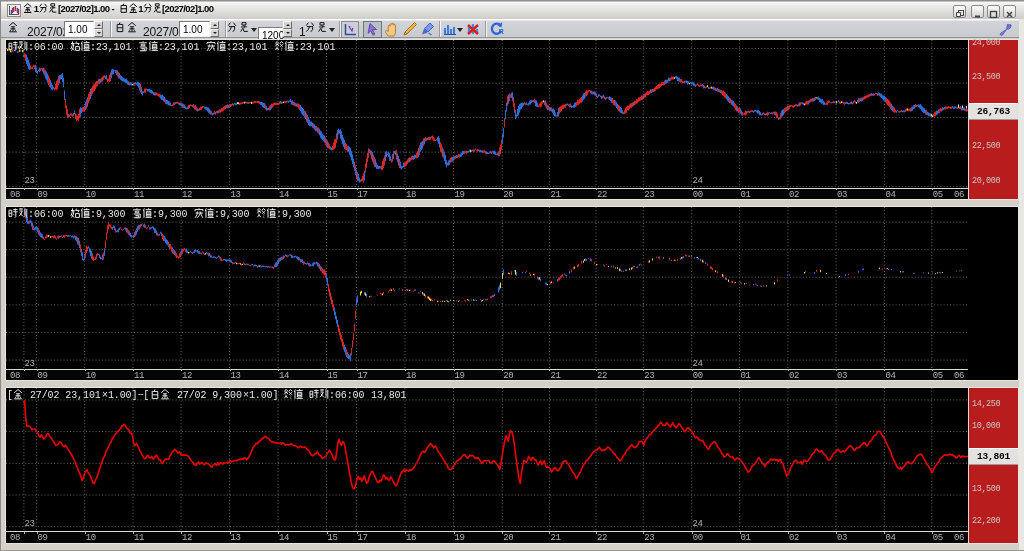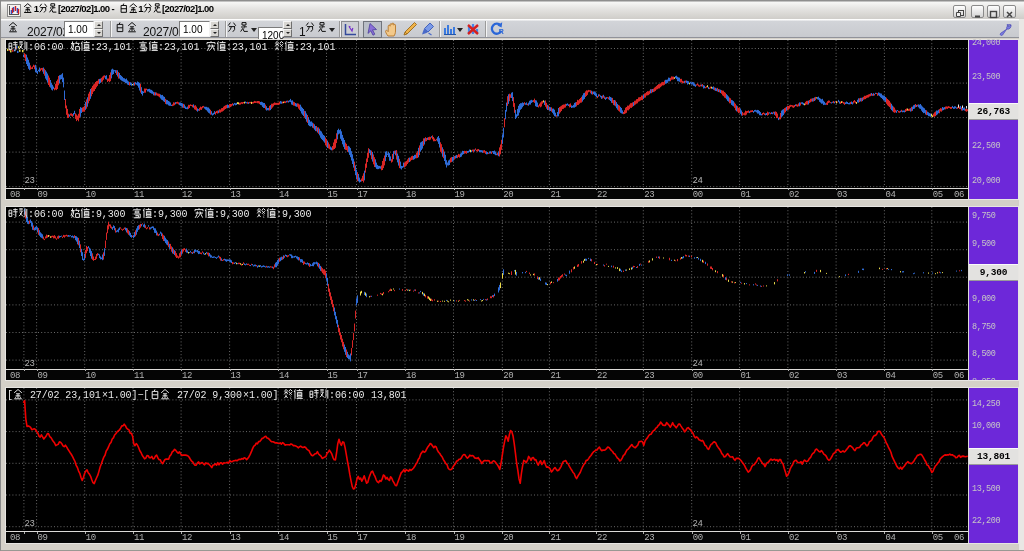--- a/index.html
+++ b/index.html
@@ -2,21 +2,21 @@
 <html><head><meta charset="utf-8"><style>*{margin:0;padding:0;box-sizing:border-box}
 html,body{width:1024px;height:551px;overflow:hidden;background:#d4d0c8;font-family:"Liberation Sans",sans-serif;position:relative}
 #brd{position:absolute;inset:0;border-left:1px solid #8a8a8a;border-bottom:1px solid #9a9893;pointer-events:none;z-index:50}
 #rcol{position:absolute;left:1019px;top:19px;width:5px;height:531px;background:#e9e7e4;z-index:40}
 #title{position:absolute;left:0;top:0;width:1024px;height:19px;background:linear-gradient(#8e8e8e 0,#8e8e8e 1px,#f7f7f6 2px,#e4e3e1 9px,#cfcdc9 19px)}
 #tbar{position:absolute;left:1px;top:19px;width:1022px;height:19px;background:linear-gradient(#fdfdfd 0,#fdfdfd 1px,#d2d4d8 2px,#c8cacf 19px);border-bottom:1px solid #90929a}
 .tx{position:absolute;font-size:12px;letter-spacing:-0.2px;color:#111}
 .panel{position:absolute;left:5px;width:1014px;background:#000;border:1px solid #e7e5e2}
 .plot{position:absolute;left:0;top:0;background:#000}
 .grid{stroke:#696969;stroke-width:1;stroke-dasharray:1 2.2;fill:none}
-.axis{position:absolute;left:962px;top:0;width:50px;background:#6d28d9;border-left:1px solid #dddbd8;overflow:hidden}
+.axis{position:absolute;left:962px;top:0;width:50px;background:#b91c1c;border-left:1px solid #dddbd8;overflow:hidden}
 .strip{position:absolute;left:0;width:962px;background:#050505;border-top:1px solid #dddbd8;overflow:hidden}
 .yl{position:absolute;left:3px;font-family:"Liberation Mono",monospace;font-size:8.5px;letter-spacing:-0.4px;color:#c6c6c6;white-space:pre}
 .hbox{position:absolute;left:0;width:49px;height:17px;background:#e3e2e0;border-top:1px solid #fafafa;border-bottom:1px solid #9a9a9a;color:#000;font-family:"Liberation Mono",monospace;font-weight:bold;font-size:9.5px;letter-spacing:-0.2px;text-align:center;line-height:15px}
 .xl{position:absolute;font-family:"Liberation Mono",monospace;font-size:9px;letter-spacing:-0.4px;color:#b2b2b2;z-index:20}
 .hdt{font-family:"Liberation Mono",monospace;font-size:10px;fill:#e8e8e8;letter-spacing:-0.1px}
 .inp{position:absolute;top:21px;height:16px;background:#fff;border:1px solid;border-color:#7c7c7c #f2f2f2 #f2f2f2 #7c7c7c;font-size:10px;color:#000;padding:2px 0 0 3px}
 .spin{position:absolute;width:9px;top:21px;height:16px}
 .spbtn{position:absolute;left:0;width:9px;height:8px;background:#d8d6d2;border:1px solid;border-color:#f5f5f5 #6f6f6f #6f6f6f #f5f5f5}
 .tri-u,.tri-d{position:absolute;left:1.5px;width:0;height:0;border-left:2.5px solid transparent;border-right:2.5px solid transparent}
 .tri-u{top:2px;border-bottom:2.5px solid #222}
@@ -316,29 +316,20 @@
       </g>
       <text x="208" y="9.5" class="hdt">:9,300</text>
       <g transform="translate(250,1)" style="color:#e8e8e8">
         <use href="#kj-owar"></use>
       </g>
       <g transform="translate(260,1)" style="color:#e8e8e8">
         <use href="#kj-chi"></use>
       </g>
       <text x="270" y="9.5" class="hdt">:9,300</text>
     </svg>
-    <div class="axis" style="height:173px;overflow:hidden">
-      <div class="yl" style="top:4.1px">9,750</div>
-      <div class="yl" style="top:31.7px">9,500</div>
-      <div class="yl" style="top:86.9px">9,000</div>
-      <div class="yl" style="top:114.5px">8,750</div>
-      <div class="yl" style="top:142.1px">8,500</div>
-      <div class="yl" style="top:169.7px">8,250</div>
-      <div class="hbox" style="top:56.5px">9,300</div>
-    </div>
     <div class="strip" style="top:162px;height:11px"></div>
   </div>
 <div class="panel" style="top:387px;height:157px">
     <svg class="plot" width="962" height="143">
       <path d="M0 11.9H962 M0 43.6H962 M0 75.3H962 M0 107H962 M0 138.7H962 M17.9 0V142 M30.6 0V142 M78.7 0V142 M127 0V142 M175.1 0V142 M223.6 0V142 M272.1 0V142 M320.5 0V142 M350.5 0V142 M399 0V142 M447.5 0V142 M496.3 0V142 M543.4 0V142 M590 0V142 M637.3 0V142 M685.7 0V142 M733.6 0V142 M781.9 0V142 M830.1 0V142 M878.4 0V142 M925.8 0V142" class="grid"></path>
       <polyline points="17.4,14.9 18.6,12.6 19.8,30.8 21,38.4 22.2,37.9 23.4,38.4 24.6,39.3 25.8,41.7 27,41.2 28.2,40.8 29.4,41.4 30.6,43.5 31.8,45 33,48.1 34.2,49.1 35.4,46.8 36.6,48.9 37.8,51 39,49.5 40.2,48 41.4,45.6 42.6,45.7 43.8,48.7 45,49.7 46.2,51.7 47.4,53.6 48.6,55.1 49.8,57.6 51,56.9 52.2,56.3 53.4,53.9 54.6,54.2 55.8,55.7 57,57.8 58.2,58.7 59.4,57.2 60.6,58.9 61.8,61 63,62.9 64.2,64.8 65.4,66.5 66.6,68.7 67.8,71.2 69,73.5 70.2,77.4 71.4,79.5 72.6,83.1 73.8,85.3 75,89.5 76.2,92.4 77.4,89.5 78.6,85.5 79.8,83.1 81,81.8 82.2,84.8 83.4,86.1 84.6,88.3 85.8,91.8 87,94.7 88.2,95.6 89.4,92.5 90.6,89.8 91.8,87.2 93,83.1 94.2,78.8 95.4,75.8 96.6,72.3 97.8,69.1 99,67.2 100.2,63 101.4,61.3 102.6,58.7 103.8,55.8 105,54.4 106.2,51 107.4,49.9 108.6,47 109.8,45.8 111,44 112.2,42.8 113.4,42 114.6,40.1 115.8,37.8 117,37.9 118.2,36.2 119.4,37.7 120.6,40.1 121.8,41.3 123,41.9 124.2,45.1 125.4,45.4 126.6,48.1 127.8,55.9 129,57.7 130.2,55.6 131.4,57 132.6,59.5 133.8,62.7 135,64.5 136.2,67.3 137.4,68.9 138.6,70.8 139.8,70.1 141,67.6 142.2,67.8 143.4,69.7 144.6,69.8 145.8,68.4 147,70.9 148.2,70.5 149.4,68.1 150.6,67.1 151.8,69.7 153,71.6 154.2,71.7 155.4,74.3 156.6,75.6 157.8,73.5 159,71.5 160.2,71 161.4,71.1 162.6,71.2 163.8,67.9 165,66.7 166.2,63.9 167.4,63 168.6,61.3 169.8,62.4 171,64.1 172.2,65.2 173.4,63.8 174.6,65.7 175.8,67.4 177,67.1 178.2,67 179.4,67.1 180.6,67.4 181.8,67.7 183,69 184.2,71 185.4,72.9 186.6,73.8 187.8,75.7 189,77.3 190.2,77.2 191.4,74.8 192.6,73.9 193.8,76 195,75 196.2,74.5 197.4,75.8 198.6,76.8 199.8,74.8 201,75.6 202.2,75.4 203.4,76.8 204.6,78 205.8,79.6 207,77.1 208.2,76.8 209.4,75.8 210.6,77.1 211.8,74.7 213,76.8 214.2,74.8 215.4,74.9 216.6,76.1 217.8,74.8 219,75 220.2,74.7 221.4,74.3 222.6,75.2 223.8,72.5 225,73.7 226.2,73.6 227.4,72.8 228.6,72.8 229.8,72.2 231,72.8 232.2,71.8 233.4,71.3 234.6,71.5 235.8,70.6 237,71.1 238.2,69.8 239.4,70.3 240.6,71.6 241.8,70.4 243,68.7 244.2,66.3 245.4,63.7 246.6,60.6 247.8,58.1 249,57.3 250.2,55.2 251.4,55.8 252.6,53.6 253.8,53.4 255,52 256.2,50.3 257.4,50 258.6,48.7 259.8,48.3 261,50 262.2,50.3 263.4,51.4 264.6,52.8 265.8,53.8 267,53.7 268.2,54.3 269.4,55 270.6,54.8 271.8,55.3 273,55.5 274.2,54.9 275.4,56.1 276.6,54.7 277.8,55.5 279,57.1 280.2,56.8 281.4,56.8 282.6,56.7 283.8,56.9 285,55.9 286.2,56.5 287.4,57.6 288.6,57.6 289.8,58 291,58.6 292.2,59.8 293.4,58.9 294.6,58.1 295.8,59 297,59.6 298.2,58.9 299.4,59.2 300.6,60.8 301.8,61.8 303,62.7 304.2,65.1 305.4,67 306.6,67.8 307.8,66.9 309,65.7 310.2,65.7 311.4,63.6 312.6,66 313.8,67.1 315,68.2 316.2,70.5 317.4,69.8 318.6,69.1 319.8,68.7 321,65.4 322.2,64.2 323.4,62.2 324.6,64 325.8,65.9 327,69.6 328.2,71.8 329.4,71.9 330.6,64.5 331.8,55.6 333,51.3 334.2,55.3 335.4,57.3 336.6,53.9 337.8,54.3 339,59.1 340.2,65.9 341.4,72.8 342.6,79 343.8,86.4 345,92.7 346.2,98.4 347.4,101 348.6,100.6 349.8,96.3 351,90.8 352.2,88.4 353.4,91.2 354.6,90.1 355.8,93.2 357,90.9 358.2,87.8 359.4,91.6 360.6,95.2 361.8,94.3 363,89.8 364.2,86.5 365.4,83.7 366.6,83.2 367.8,86.3 369,88.4 370.2,91.8 371.4,93.8 372.6,94.7 373.8,92.5 375,93.3 376.2,90.9 377.4,87 378.6,87.9 379.8,90.9 381,89.4 382.2,91.5 383.4,92.5 384.6,88.7 385.8,90.3 387,93.1 388.2,95.2 389.4,97.5 390.6,97.6 391.8,94.2 393,91 394.2,87.6 395.4,84.4 396.6,83.7 397.8,81.6 399,84 400.2,81.7 401.4,82.4 402.6,83.2 403.8,81.4 405,82.4 406.2,81.4 407.4,80.2 408.6,78.6 409.8,76.3 411,74.8 412.2,71.6 413.4,70 414.6,66.3 415.8,64.5 417,63 418.2,64.2 419.4,63.6 420.6,61.2 421.8,59 423,57.6 424.2,55.5 425.4,56.2 426.6,58.1 427.8,59.7 429,58.2 430.2,59 431.4,62.1 432.6,64.3 433.8,65.5 435,67.6 436.2,69 437.4,71.6 438.6,73.5 439.8,75.7 441,76.6 442.2,80.3 443.4,81.5 444.6,81.7 445.8,81 447,78.8 448.2,77.1 449.4,75.8 450.6,73.1 451.8,72.8 453,71.3 454.2,71.1 455.4,69.9 456.6,67.5 457.8,66.5 459,66.8 460.2,68.8 461.4,70.2 462.6,69.1 463.8,67.2 465,67.9 466.2,67.5 467.4,67.9 468.6,69.9 469.8,70.1 471,70.5 472.2,69.6 473.4,71.5 474.6,73.1 475.8,75.6 477,73.8 478.2,72.5 479.4,72.6 480.6,72.7 481.8,72.6 483,72.7 484.2,75 485.4,75 486.6,73.4 487.8,72.8 489,73.7 490.2,75.2 491.4,76.9 492.6,78.8 493.8,81.4 495,75.5 496.2,67.8 497.4,59.8 498.6,53.7 499.8,47.8 501,49.7 502.2,53.2 503.4,46.5 504.6,42.6 505.8,43.6 507,47.7 508.2,55.3 509.4,64.9 510.6,75 511.8,82.1 513,90.9 514.2,95.3 515.4,85.5 516.6,77.9 517.8,72.4 519,73.1 520.2,74.7 521.4,72.4 522.6,68.4 523.8,70 525,72.3 526.2,69.8 527.4,69.5 528.6,71.9 529.8,71.5 531,74.8 532.2,77.2 533.4,74.3 534.6,72.8 535.8,76.5 537,75 538.2,72.6 539.4,76.5 540.6,79.2 541.8,78.9 543,79.4 544.2,81 545.4,83.9 546.6,82.6 547.8,80.8 549,79.5 550.2,81.2 551.4,82.8 552.6,82.3 553.8,80.5 555,78.6 556.2,75.4 557.4,73.4 558.6,73 559.8,72.5 561,74.8 562.2,76 563.4,78.3 564.6,80.4 565.8,82.2 567,84.5 568.2,85.5 569.4,88.7 570.6,90.6 571.8,88.3 573,86.4 574.2,84.5 575.4,81.5 576.6,78.8 577.8,76.6 579,75.2 580.2,72.4 581.4,72.3 582.6,70.6 583.8,68.8 585,67.5 586.2,65.5 587.4,63.9 588.6,63.1 589.8,62.1 591,61.9 592.2,60.3 593.4,59 594.6,61.4 595.8,62.7 597,62 598.2,62.3 599.4,61.7 600.6,60.6 601.8,59 603,59.4 604.2,60.9 605.4,62.5 606.6,63.5 607.8,65.6 609,66.1 610.2,68.1 611.4,70 612.6,70.8 613.8,73 615,72.1 616.2,70.1 617.4,67.4 618.6,66.6 619.8,64.1 621,61.9 622.2,61.1 623.4,59.6 624.6,58 625.8,56.5 627,58.4 628.2,59.2 629.4,59.8 630.6,58.3 631.8,57.1 633,53.8 634.2,53.5 635.4,53.3 636.6,53.9 637.8,57.4 639,53.2 640.2,51.2 641.4,49.9 642.6,47.8 643.8,46.5 645,46.2 646.2,44.3 647.4,42.6 648.6,42.2 649.8,40.1 651,39.4 652.2,37.5 653.4,36.7 654.6,34.1 655.8,35.5 657,37.3 658.2,37.4 659.4,37.4 660.6,34.6 661.8,35.9 663,37.2 664.2,39.2 665.4,37.4 666.6,34.7 667.8,37.1 669,38.2 670.2,39.8 671.4,38.1 672.6,36.1 673.8,36.1 675,38.1 676.2,39.9 677.4,41.4 678.6,43.9 679.8,42.5 681,40.3 682.2,39.6 683.4,41 684.6,41.9 685.8,43.8 687,45.3 688.2,48.2 689.4,49.9 690.6,48.9 691.8,49.9 693,51.8 694.2,52.2 695.4,53 696.6,52.4 697.8,54.5 699,57.4 700.2,58 701.4,60.5 702.6,61.3 703.8,58.9 705,56.4 706.2,55.8 707.4,54.1 708.6,53.9 709.8,54.8 711,57.7 712.2,59.4 713.4,61 714.6,62.7 715.8,65.6 717,66.8 718.2,69 719.4,68.6 720.6,66.7 721.8,65.7 723,67.6 724.2,69 725.4,69 726.6,68.7 727.8,71 729,72.3 730.2,70.3 731.4,70.4 732.6,70.2 733.8,71.4 735,72.5 736.2,74.2 737.4,75.7 738.6,77.6 739.8,80.3 741,82.1 742.2,84.2 743.4,83.2 744.6,81.5 745.8,78.5 747,77 748.2,76.8 749.4,75 750.6,73.5 751.8,70.7 753,69.7 754.2,71.7 755.4,73.6 756.6,75.5 757.8,76.2 759,78.6 760.2,76.1 761.4,74.6 762.6,74 763.8,72.3 765,71 766.2,72.2 767.4,71.7 768.6,71.3 769.8,72.4 771,71.7 772.2,73.5 773.4,71.5 774.6,71.6 775.8,74.5 777,75.7 778.2,80.3 779.4,83.9 780.6,88.2 781.8,86.9 783,84.7 784.2,80.8 785.4,78.5 786.6,76.7 787.8,73.6 789,72.6 790.2,72.2 791.4,74.1 792.6,74.8 793.8,74.4 795,73.7 796.2,76.2 797.4,73.4 798.6,72 799.8,73.3 801,73.5 802.2,72.6 803.4,70.3 804.6,69.5 805.8,66.7 807,65.3 808.2,64.5 809.4,61.9 810.6,61 811.8,62.2 813,63.5 814.2,63.9 815.4,62.5 816.6,64.1 817.8,66.1 819,66.9 820.2,68.1 821.4,70.7 822.6,72.1 823.8,71.9 825,70 826.2,68 827.4,65.5 828.6,65.1 829.8,63.2 831,62.2 832.2,61.4 833.4,63 834.6,64.2 835.8,63.7 837,62.8 838.2,64 839.4,63.1 840.6,61.5 841.8,60 843,58.3 844.2,57.7 845.4,58.7 846.6,59.7 847.8,61.7 849,62.6 850.2,60.3 851.4,59.8 852.6,59.8 853.8,59.2 855,57.1 856.2,56.4 857.4,54.9 858.6,54.7 859.8,56.7 861,57.8 862.2,56.7 863.4,53.8 864.6,53.1 865.8,52 867,49.3 868.2,47.6 869.4,47.4 870.6,46.3 871.8,43.5 873,43.2 874.2,43.6 875.4,46.1 876.6,47.8 877.8,49.2 879,51.5 880.2,54.9 881.4,56.8 882.6,59.7 883.8,61.8 885,64.5 886.2,68.7 887.4,71.2 888.6,73.7 889.8,76.2 891,78.6 892.2,80.1 893.4,80.9 894.6,79.2 895.8,81.2 897,79.6 898.2,78.2 899.4,76.5 900.6,75 901.8,73.7 903,74.6 904.2,75.3 905.4,75.6 906.6,74.6 907.8,73.3 909,71 910.2,69.4 911.4,67.4 912.6,67.1 913.8,66.4 915,66.2 916.2,67.6 917.4,69.6 918.6,72 919.8,73.8 921,77 922.2,77.4 923.4,79.8 924.6,81.5 925.8,84.4 927,83.3 928.2,80.3 929.4,78 930.6,76.8 931.8,75 933,73.9 934.2,70.9 935.4,69.7 936.6,68.6 937.8,67.7 939,66.9 940.2,67.1 941.4,66.8 942.6,66.9 943.8,66.1 945,67 946.2,66.7 947.4,67.7 948.6,68.1 949.8,69.7 951,69.5 952.2,67.9 953.4,67.3 954.6,69.4 955.8,68.4 957,68.1 958.2,68.4 959.4,68.8 960.6,68.5 961.8,68.3" stroke="#ee0000" stroke-width="1.6" fill="none" stroke-linejoin="round"></polyline>
       <text x="1" y="9.5" class="hdt">[</text>
       <g transform="translate(7,1)" style="color:#e8e8e8">
         <use href="#kj-kin"></use>
       </g>

